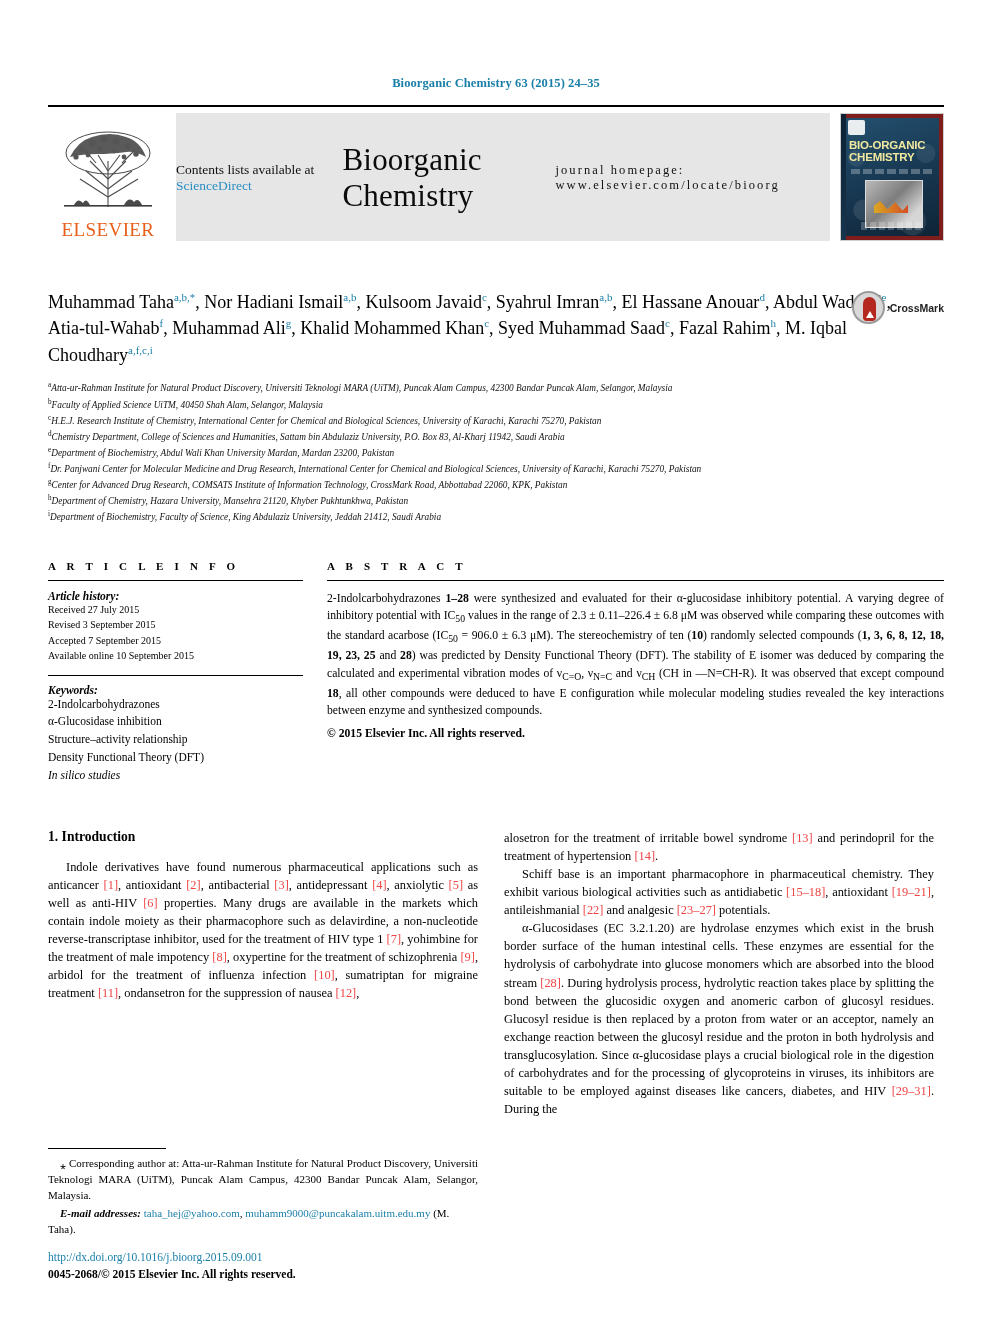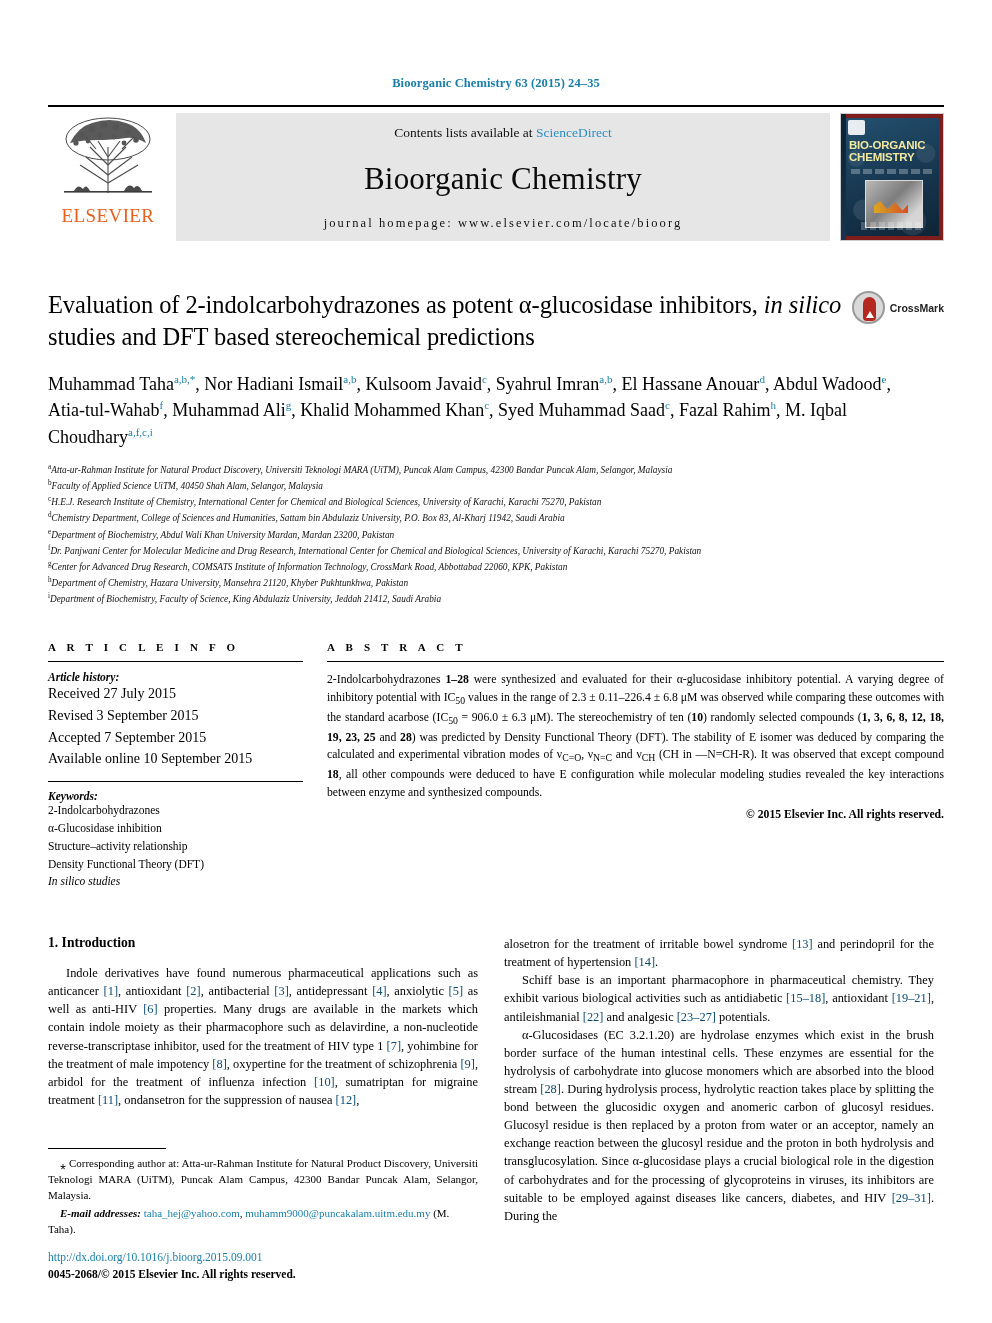--- a/index.html
+++ b/index.html
@@ -32,40 +32,41 @@
     display: flex;
     align-items: stretch;
     height: 128px;
     margin-top: 6px;
   }
   .elsevier-logo {
     width: 120px;
     flex: 0 0 120px;
     display: flex;
     flex-direction: column;
+    justify-content: flex-end;
     align-items: center;
     padding-bottom: 2px;
   }
   .tree-svg { display: block; }
   .elsevier-word {
     font-family: "Liberation Serif", serif;
     font-size: 19px;
     letter-spacing: 0.4px;
     color: #e8601c;
     font-weight: normal;
     line-height: 1;
     margin-top: 1px;
   }
   .masthead-center {
     flex: 1 1 auto;
     background: #e6e6e6;
     margin-left: 8px;
     margin-right: 10px;
     display: flex;
-    flex-direction: column;
+    flex-direction: row;
     justify-content: space-between;
     align-items: center;
     padding: 12px 0 10px 0;
   }
   .contents-line { font-size: 13.5px; color: #111; }
   .contents-line .sd { color: #2b8fc4; }
   .journal-name {
     font-size: 31px;
     letter-spacing: 0.2px;
     color: #0b0b0b;
@@ -200,30 +201,30 @@
   .sec-head {
     font-size: 11px;
     font-weight: bold;
     letter-spacing: 4.2px;
     font-family: Liberation Serif, serif;
     margin-bottom: 8px;
   }
   .hr-thick { border-top: 1.6px solid #000; margin-bottom: 9px; }
   .hr-thin  { border-top: 1px solid #000; margin: 11px 0 8px 0; }
   .info-lbl { font-style: italic; font-weight: bold; font-size: 11.5px; }
-  .info-line { font-size: 14px; line-height: 1.55; }
+  .info-line { font-size: 10px; line-height: 1.55; }
   .kw-line { font-size: 11.5px; line-height: 1.55; }
   .kw-line .ital { font-style: italic; }
   .abs-body {
     font-size: 11.7px;
     line-height: 1.50;
     text-align: justify;
   }
   .abs-body b { font-weight: bold; }
-  .abs-copy { text-align: right; font-weight: bold; margin-top: 7px; font-size: 11.7px; }
+  .abs-copy { font-weight: bold; margin-top: 7px; font-size: 11.7px; }
 
   
   .body-cols {
     margin: 44px 48px 0 48px;
     display: flex;
     gap: 26px;
   }
   .bcol { width: 430px; }
   .h2 {
     font-size: 13.6px;
@@ -232,21 +233,21 @@
     font-family: "Liberation Serif", serif;
   }
   .para {
     font-size: 12.4px;
     line-height: 1.46;
     text-align: justify;
     text-indent: 18px;
     margin: 0;
   }
   .para + .para { margin-top: 0; }
-  .ref { color: #0c4a6e; }
+  .ref { color: #ef4444; }
   .ital { font-style: italic; }
 
   
   .footnote {
     position: absolute;
     left: 48px;
     top: 1148px;
     width: 430px;
   }
   .fn-rule { border-top: 1px solid #000; width: 118px; margin-bottom: 7px; }
@@ -342,21 +343,20 @@
         </div>
         <div class="cover-sub"></div>
         <div class="cover-photo"></div>
         <div class="cover-footer"></div>
       </div>
 
     </div>
   </div>
 
   <div class="title-block">
-    <h1 class="article-title"><span>Evaluation of 2-indolcarbohydrazones as potent α-glucosidase inhibitors, </span><span class="ital">in silico</span><span> studies and DFT based stereochemical predictions</span></h1>
     <div class="crossmark">
       <span class="crossmark-badge"></span>
       <span class="crossmark-label">CrossMark</span>
     </div>
   </div>
 
   <div class="authors">
     <span><span>Muhammad Taha</span><sup class="star">a,b,*</sup></span><span>, </span><span><span>Nor Hadiani Ismail</span><sup>a,b</sup></span><span>, </span><span><span>Kulsoom Javaid</span><sup>c</sup></span><span>, </span><span><span>Syahrul Imran</span><sup>a,b</sup></span><span>, </span><span><span>El Hassane Anouar</span><sup>d</sup></span><span>, </span><span><span>Abdul Wadood</span><sup>e</sup></span><span>, </span><span><span>Atia-tul-Wahab</span><sup>f</sup></span><span>, </span><span><span>Muhammad Ali</span><sup>g</sup></span><span>, </span><span><span>Khalid Mohammed Khan</span><sup>c</sup></span><span>, </span><span><span>Syed Muhammad Saad</span><sup>c</sup></span><span>, </span><span><span>Fazal Rahim</span><sup>h</sup></span><span>, </span><span><span>M. Iqbal Choudhary</span><sup>a,f,c,i</sup></span>
   </div>
 

